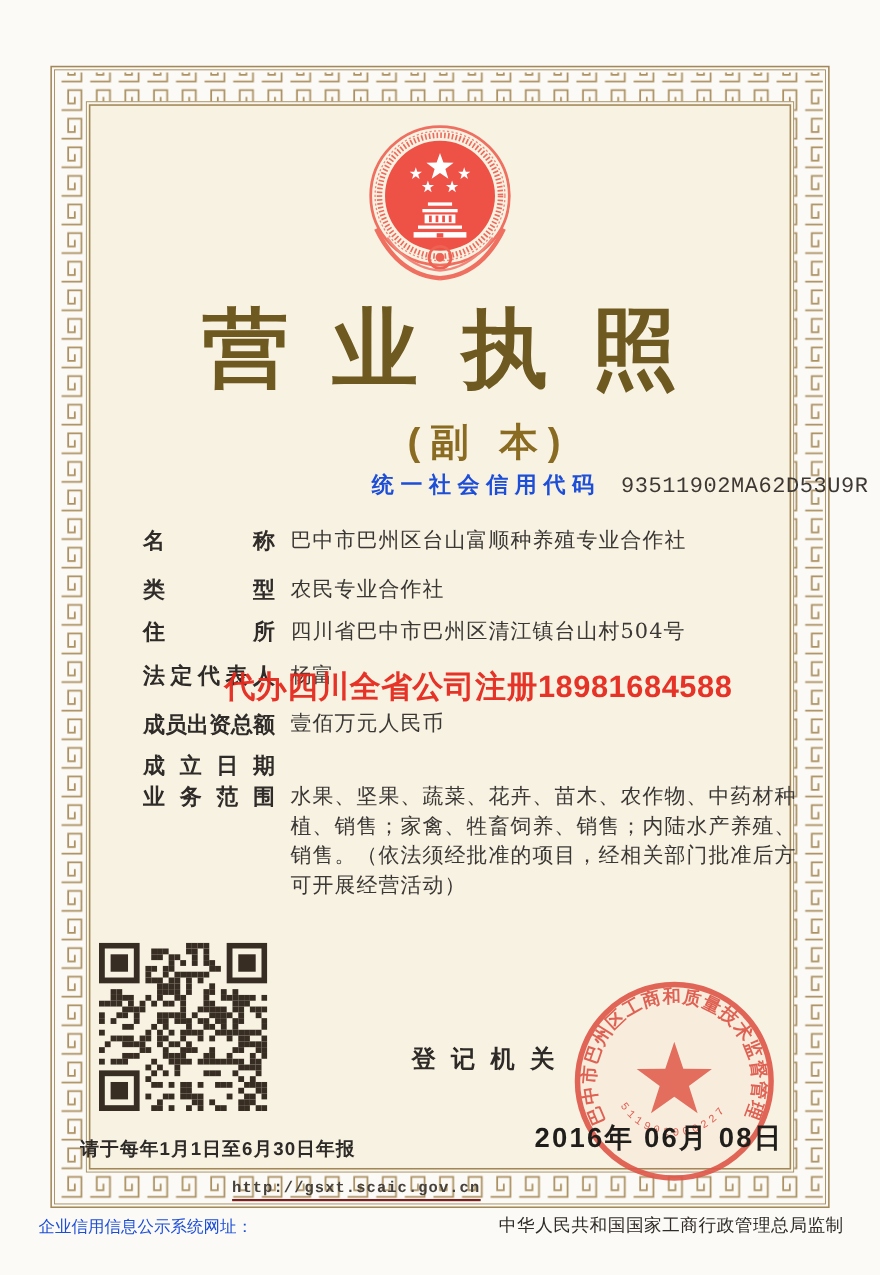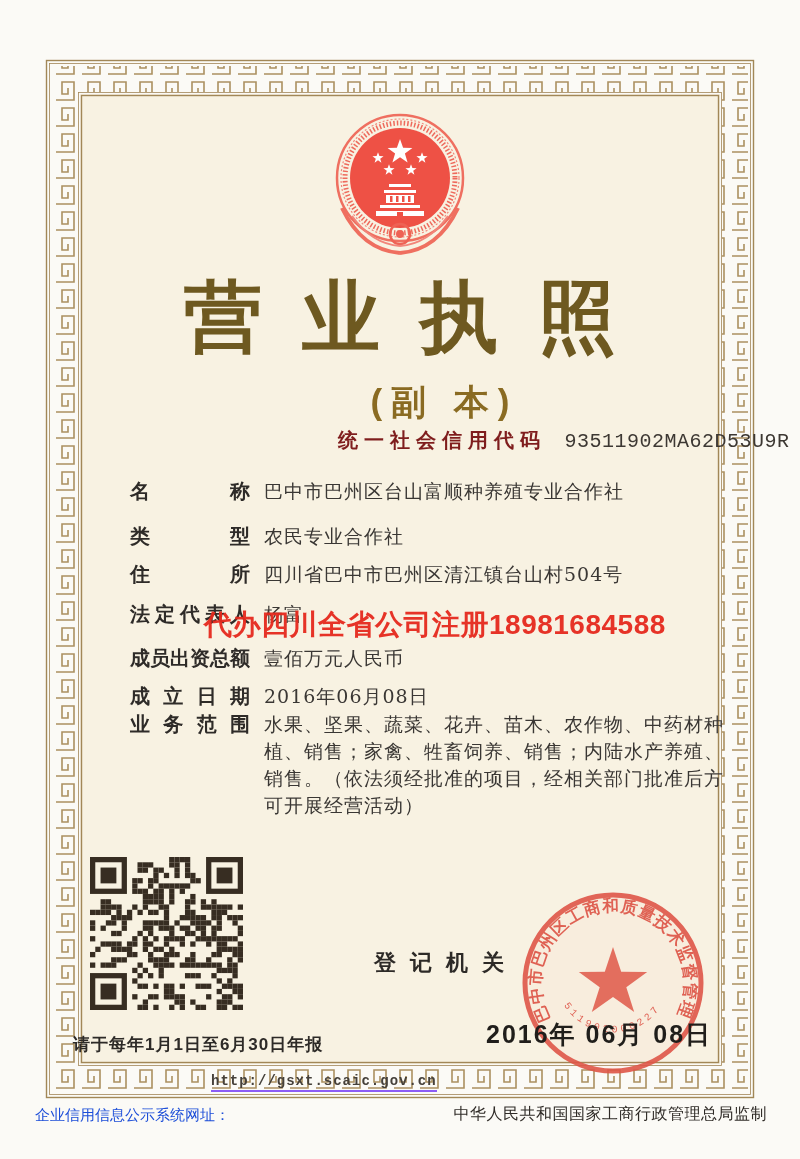--- a/index.html
+++ b/index.html
@@ -18,21 +18,21 @@
   .title{
     left:0;top:266px;width:800px;text-align:center;z-index:2;
     font-size:78px;font-weight:bold;color:#6e5920;
     letter-spacing:40px;text-indent:40px;white-space:nowrap;
   }
   .subtitle{
     left:0;top:379px;width:800px;text-align:center;z-index:2;
     font-size:35px;font-weight:600;color:#8a6b22;letter-spacing:9px;text-indent:9px;padding-left:40px;
   }
   .codeline{left:338px;top:427px;z-index:2;white-space:nowrap;}
-  .codeline .lbl{font-size:20px;font-weight:bold;letter-spacing:6px;color:#7f1d1d;}
+  .codeline .lbl{font-size:20px;font-weight:bold;letter-spacing:6px;color:#1d4ed8;}
   .codeline .val{font-family:"Liberation Mono", monospace;font-size:20px;color:#3d3833;margin-left:14px;letter-spacing:0.5px;}
 
   
   .field-row{position:absolute;left:130px;display:flex;align-items:flex-start;z-index:2;width:600px;}
   .f-label{
     width:120px;flex:none;display:flex;justify-content:space-between;
     font-size:20px;font-weight:bold;color:#2e2b28;
   }
   .f-value{
     margin-left:14px;font-size:19px;color:#3a3734;letter-spacing:1px;
@@ -46,21 +46,21 @@
     font-size:28px;font-weight:600;color:#e6291d;opacity:.95;letter-spacing:0.5px;text-align:center;
   }
   .qr{left:90px;top:857px;z-index:2;}
   .annual{left:73px;top:1033px;z-index:2;font-size:17px;font-weight:600;color:#2d2a27;letter-spacing:1px;}
   .reglabel{left:374px;top:948px;z-index:2;font-size:22px;font-weight:bold;letter-spacing:14px;color:#2d2a27;white-space:nowrap;}
   .seal{left:518px;top:888px;z-index:3;opacity:.9;}
   .date{left:486px;top:1018px;z-index:4;font-size:25px;font-weight:600;color:#201e1b;letter-spacing:2px;white-space:nowrap;}
   .url{
     left:211px;top:1073px;z-index:5;white-space:nowrap;
     font-family:"Liberation Mono", monospace;font-size:14px;font-weight:bold;
-    color:#45403a;letter-spacing:1px;border-bottom:2px solid #8b5cf6;padding-bottom:1px;
+    color:#45403a;letter-spacing:1px;border-bottom:2px solid #7f1d1d;padding-bottom:1px;
   }
   .footL{left:35px;top:1106px;z-index:2;font-size:15px;color:#1d4ed8;}
   .footR{right:33px;top:1104px;z-index:2;font-size:16px;color:#2f2b27;letter-spacing:0.5px;}
 </style>
 </head>
 <body>
 
 <svg id="frame" class="abs" width="800" height="1159" aria-hidden="true">
   <defs>
     <pattern id="gk" width="26" height="26" patternUnits="userSpaceOnUse">
@@ -161,21 +161,20 @@
     </div>
   <div class="f-value">壹佰万元人民币</div>
 </div>
 <div class="field-row" style="top:683px">
   <div class="f-label justify-chars">
       <span>成</span>
       <span>立</span>
       <span>日</span>
       <span>期</span>
     </div>
-  <div class="f-value">2016年06月08日</div>
 </div>
 <div class="field-row scope" style="top:711px">
   <div class="f-label justify-chars">
       <span>业</span>
       <span>务</span>
       <span>范</span>
       <span>围</span>
     </div>
   <div class="f-value">水果、坚果、蔬菜、花卉、苗木、农作物、中药材种植、销售；家禽、牲畜饲养、销售；内陆水产养殖、销售。（依法须经批准的项目，经相关部门批准后方可开展经营活动）</div>
 </div>

